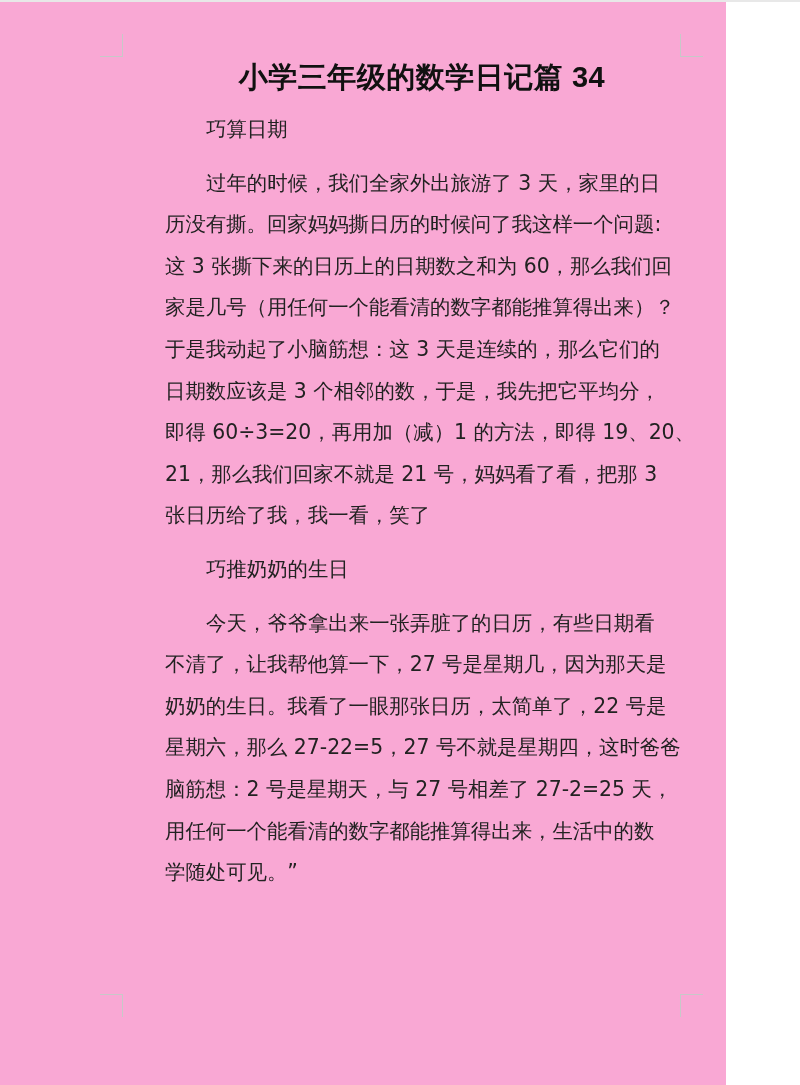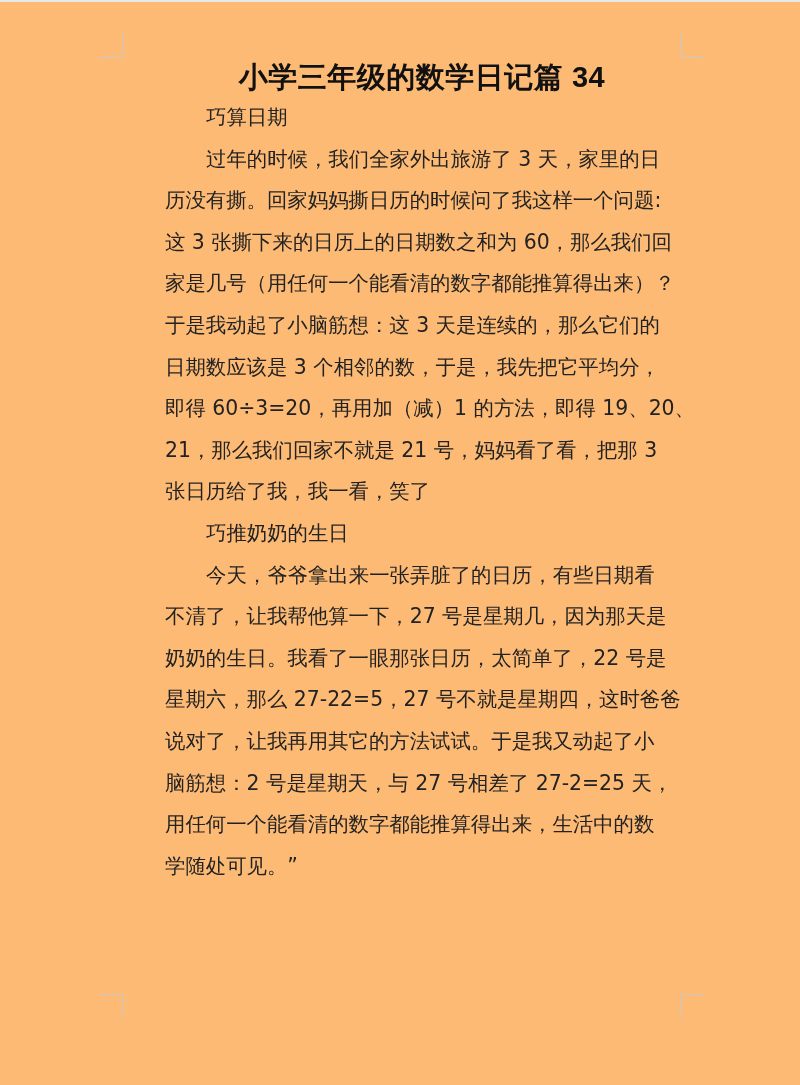--- a/index.html
+++ b/index.html
@@ -11,22 +11,22 @@
     width: 800px;
     height: 1085px;
     position: relative;
     overflow: hidden;
     font-family: "DejaVu Sans", "Liberation Sans", sans-serif;
     color: #1a1a1a;
   }
   .page {
     position: absolute;
     left: 0; top: 0;
-    width: 800px; height: 1085px;
-    background: #fdba74;
+    width: 726px; height: 1085px;
+    background: #f9a8d4;
   }
   .top-edge {
     position: absolute;
     left: 0; top: 0;
     width: 800px; height: 2px;
     background: #e8e8e8;
   }
   .crop {
     position: absolute;
     width: 22px; height: 22px;
@@ -57,21 +57,21 @@
     width: 520px;
     font-size: 20.4px;
     line-height: 41.6px;
     color: #222;
   }
   .line {
     display: block;
     white-space: nowrap;
     height: 41.6px;
   }
-  .indent { padding-left: 41px; }
+  .indent { padding-left: 41px; margin-top: 12px; }
 </style>
 </head>
 <body>
 
 <div class="page">
   <div class="top-edge"></div>
   <div class="crop tl"></div>
   <div class="crop tr"></div>
   <div class="crop bl"></div>
   <div class="crop br"></div>
@@ -88,18 +88,17 @@
     <span class="line">日期数应该是 3 个相邻的数，于是，我先把它平均分，</span>
     <span class="line">即得 60÷3=20，再用加（减）1 的方法，即得 19、20、</span>
     <span class="line">21，那么我们回家不就是 21 号，妈妈看了看，把那 3</span>
     <span class="line">张日历给了我，我一看，笑了</span>
 
     <span class="line indent">巧推奶奶的生日</span>
     <span class="line indent">今天，爷爷拿出来一张弄脏了的日历，有些日期看</span>
     <span class="line">不清了，让我帮他算一下，27 号是星期几，因为那天是</span>
     <span class="line">奶奶的生日。我看了一眼那张日历，太简单了，22 号是</span>
     <span class="line">星期六，那么 27-22=5，27 号不就是星期四，这时爸爸</span>
-    <span class="line">说对了，让我再用其它的方法试试。于是我又动起了小</span>
     <span class="line">脑筋想：2 号是星期天，与 27 号相差了 27-2=25 天，</span>
     <span class="line">用任何一个能看清的数字都能推算得出来，生活中的数</span>
     <span class="line">学随处可见。”</span>
   </div>
 </div>
 
 </body></html>

